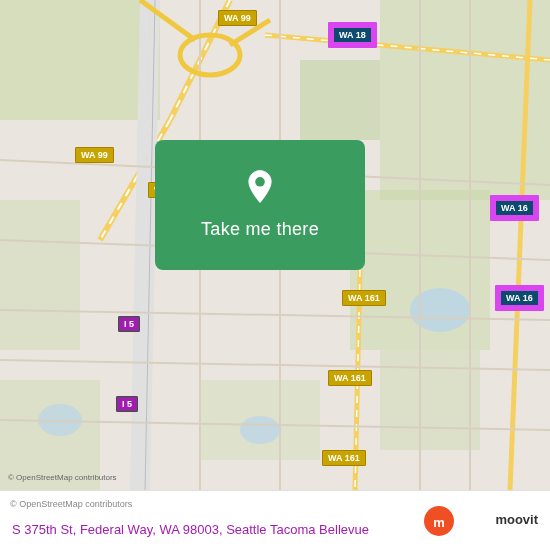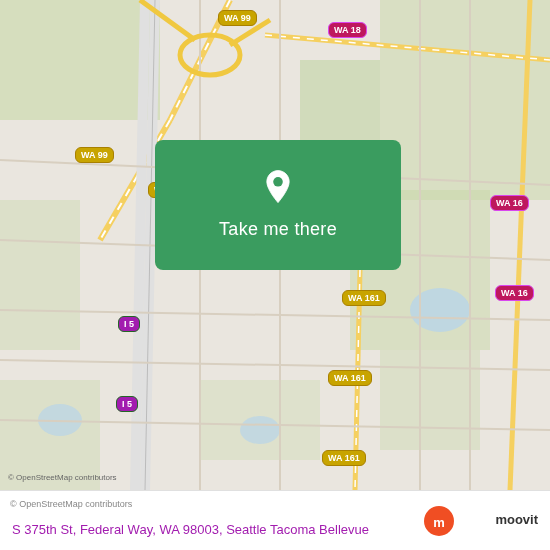--- a/index.html
+++ b/index.html
@@ -34,21 +34,21 @@
       top: 0; left: 0;
       width: 100%;
       height: 100%;
     }
 
     
     .location-card {
       position: absolute;
       top: 140px;
       left: 155px;
-      width: 246px;
+      width: 210px;
       height: 130px;
       background-color: #3a9c5f;
       border-radius: 8px;
       display: flex;
       flex-direction: column;
       align-items: center;
       justify-content: center;
       gap: 8px;
       z-index: 10;
     }
@@ -118,32 +118,32 @@
       font-weight: bold;
       color: #333;
       line-height: 1.1;
       margin-left: 37px;
     }
 
     
     .road-badge {
       position: absolute;
       padding: 2px 5px;
-      border-radius: 6px;
+      border-radius: 1px;
       font-size: 9px;
       font-weight: bold;
       color: white;
       background: #c8a400;
       border: 1px solid #a88000;
       z-index: 5;
     }
 
     .road-badge.blue {
-      background: #be185d;
-      border: 1px solid #d946ef;
+      background: #0c4a6e;
+      border: 6px solid #d946ef;
     }
 
     .road-badge.green-badge {
       background: #a21caf;
       border: 1px solid #256427;
     }
 
     .watermark {
       position: absolute;
       bottom: 8px;

